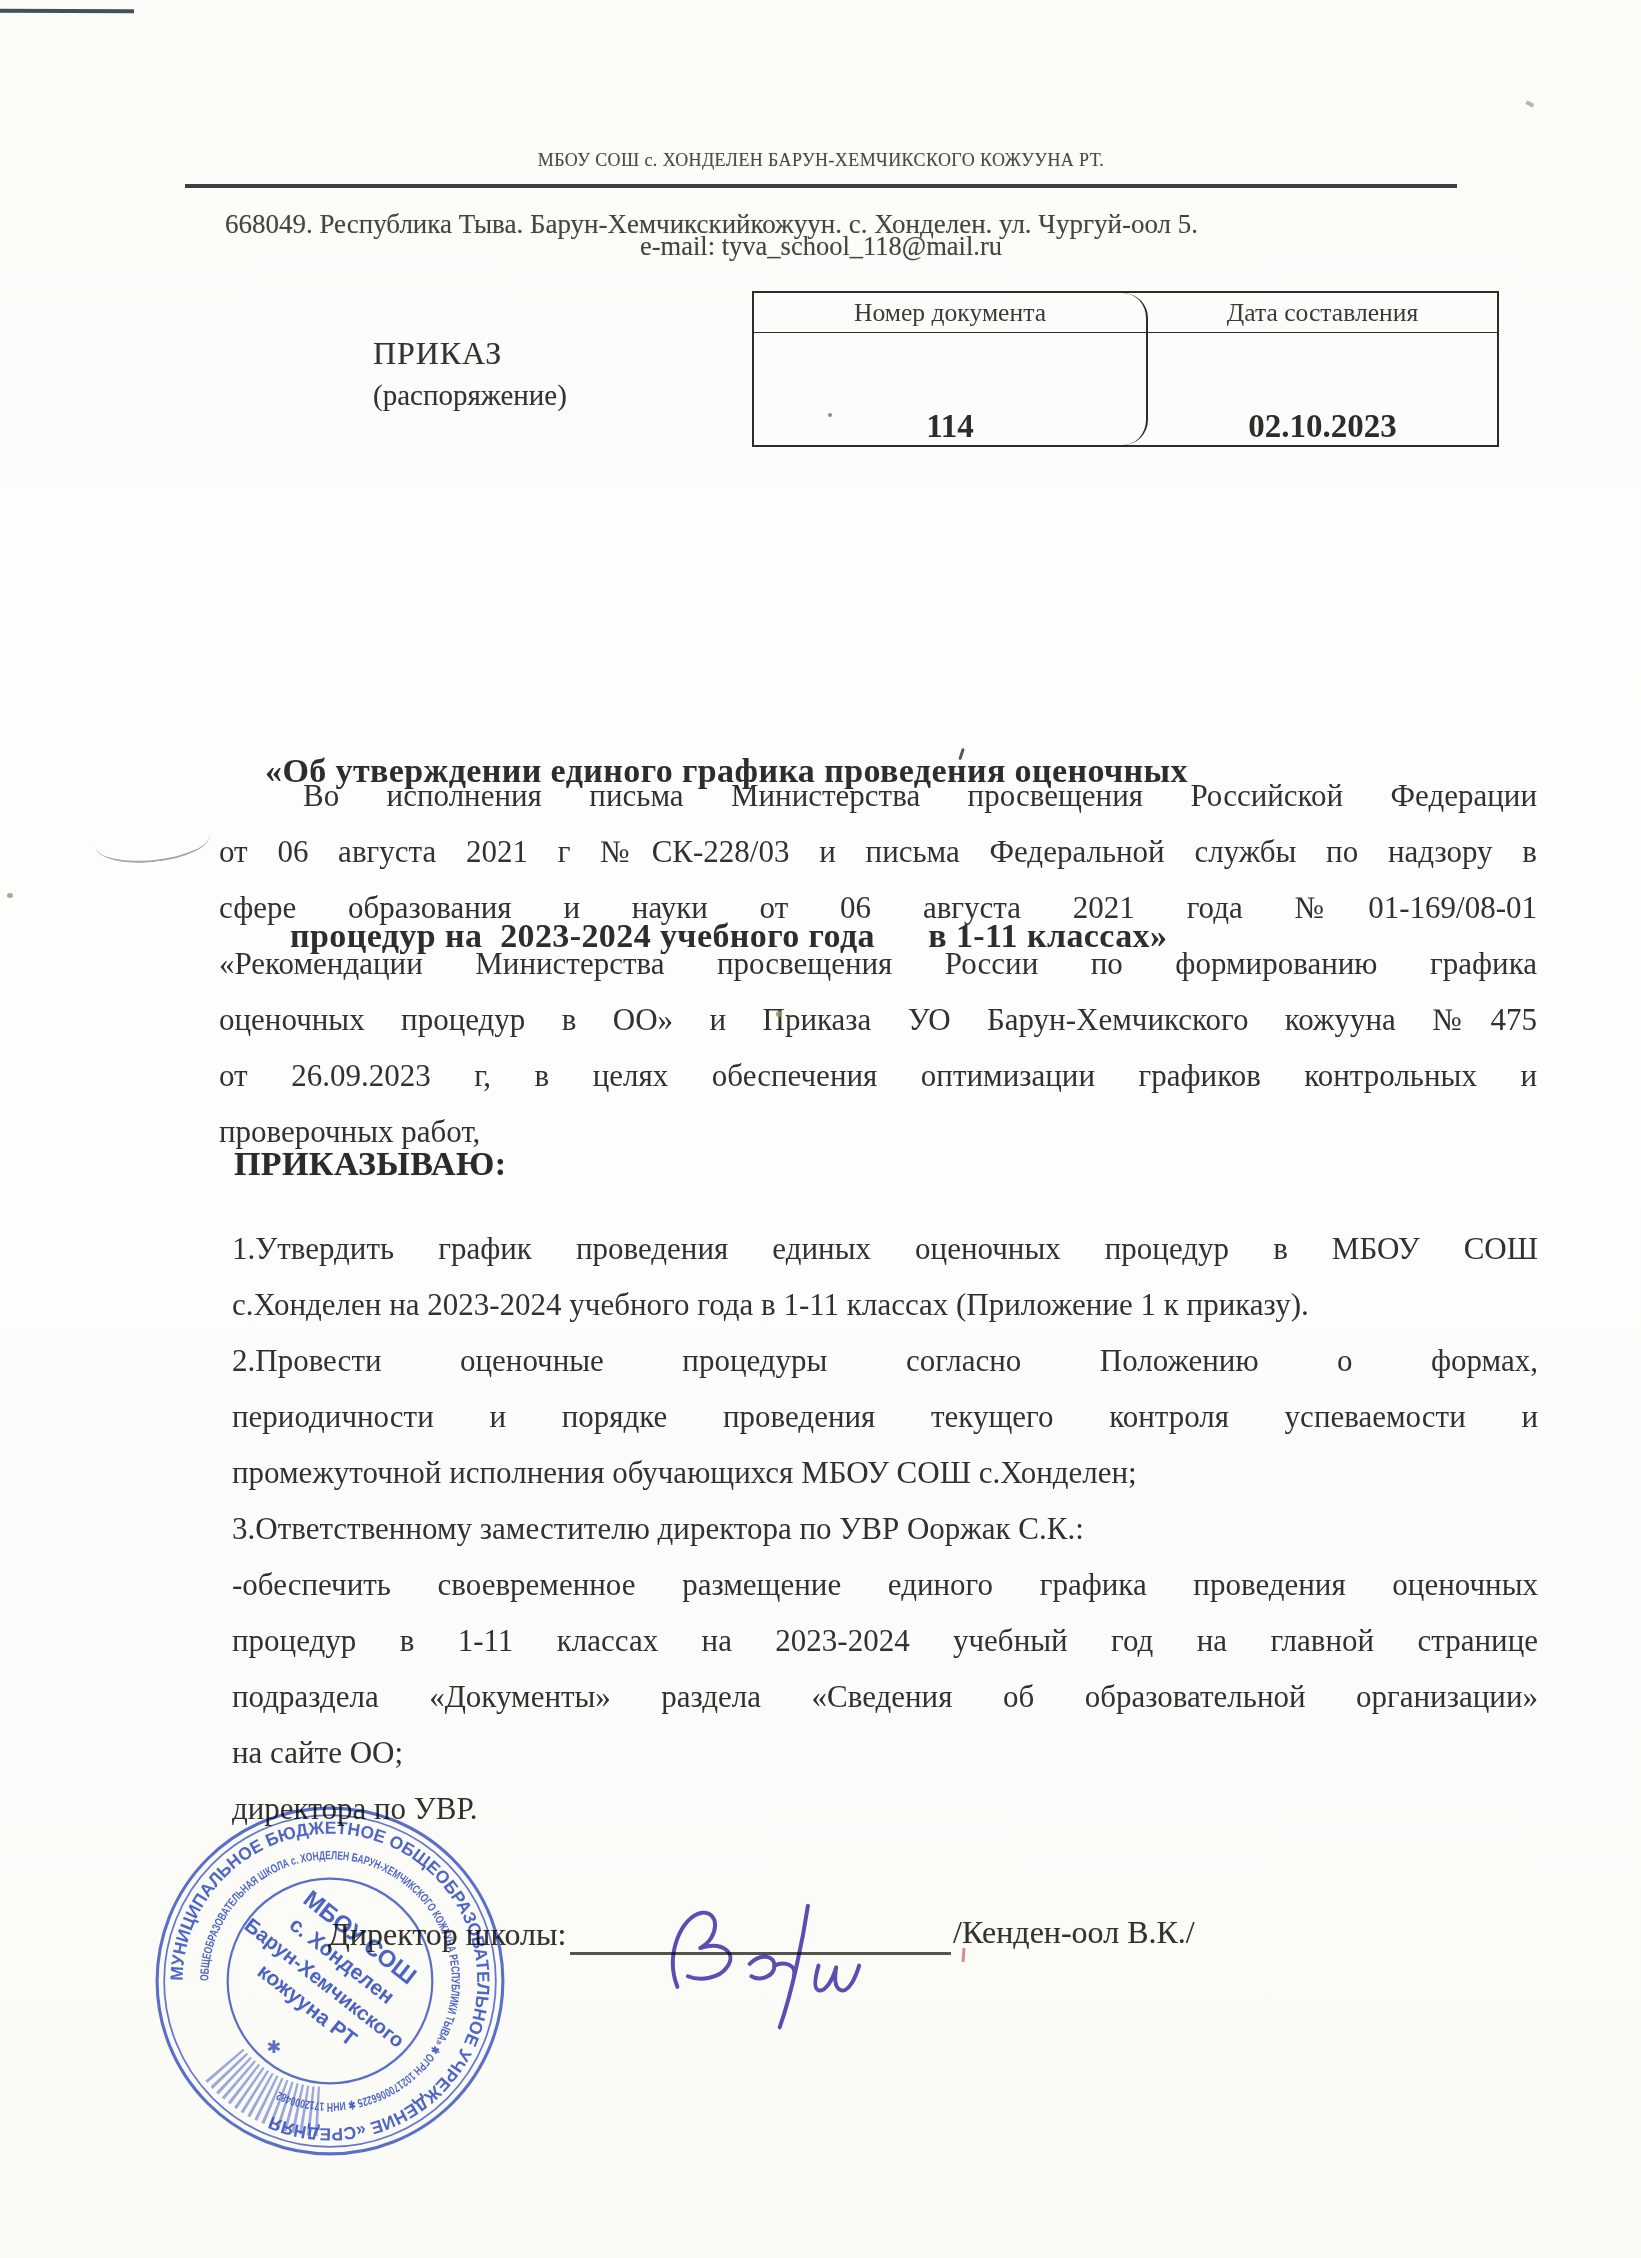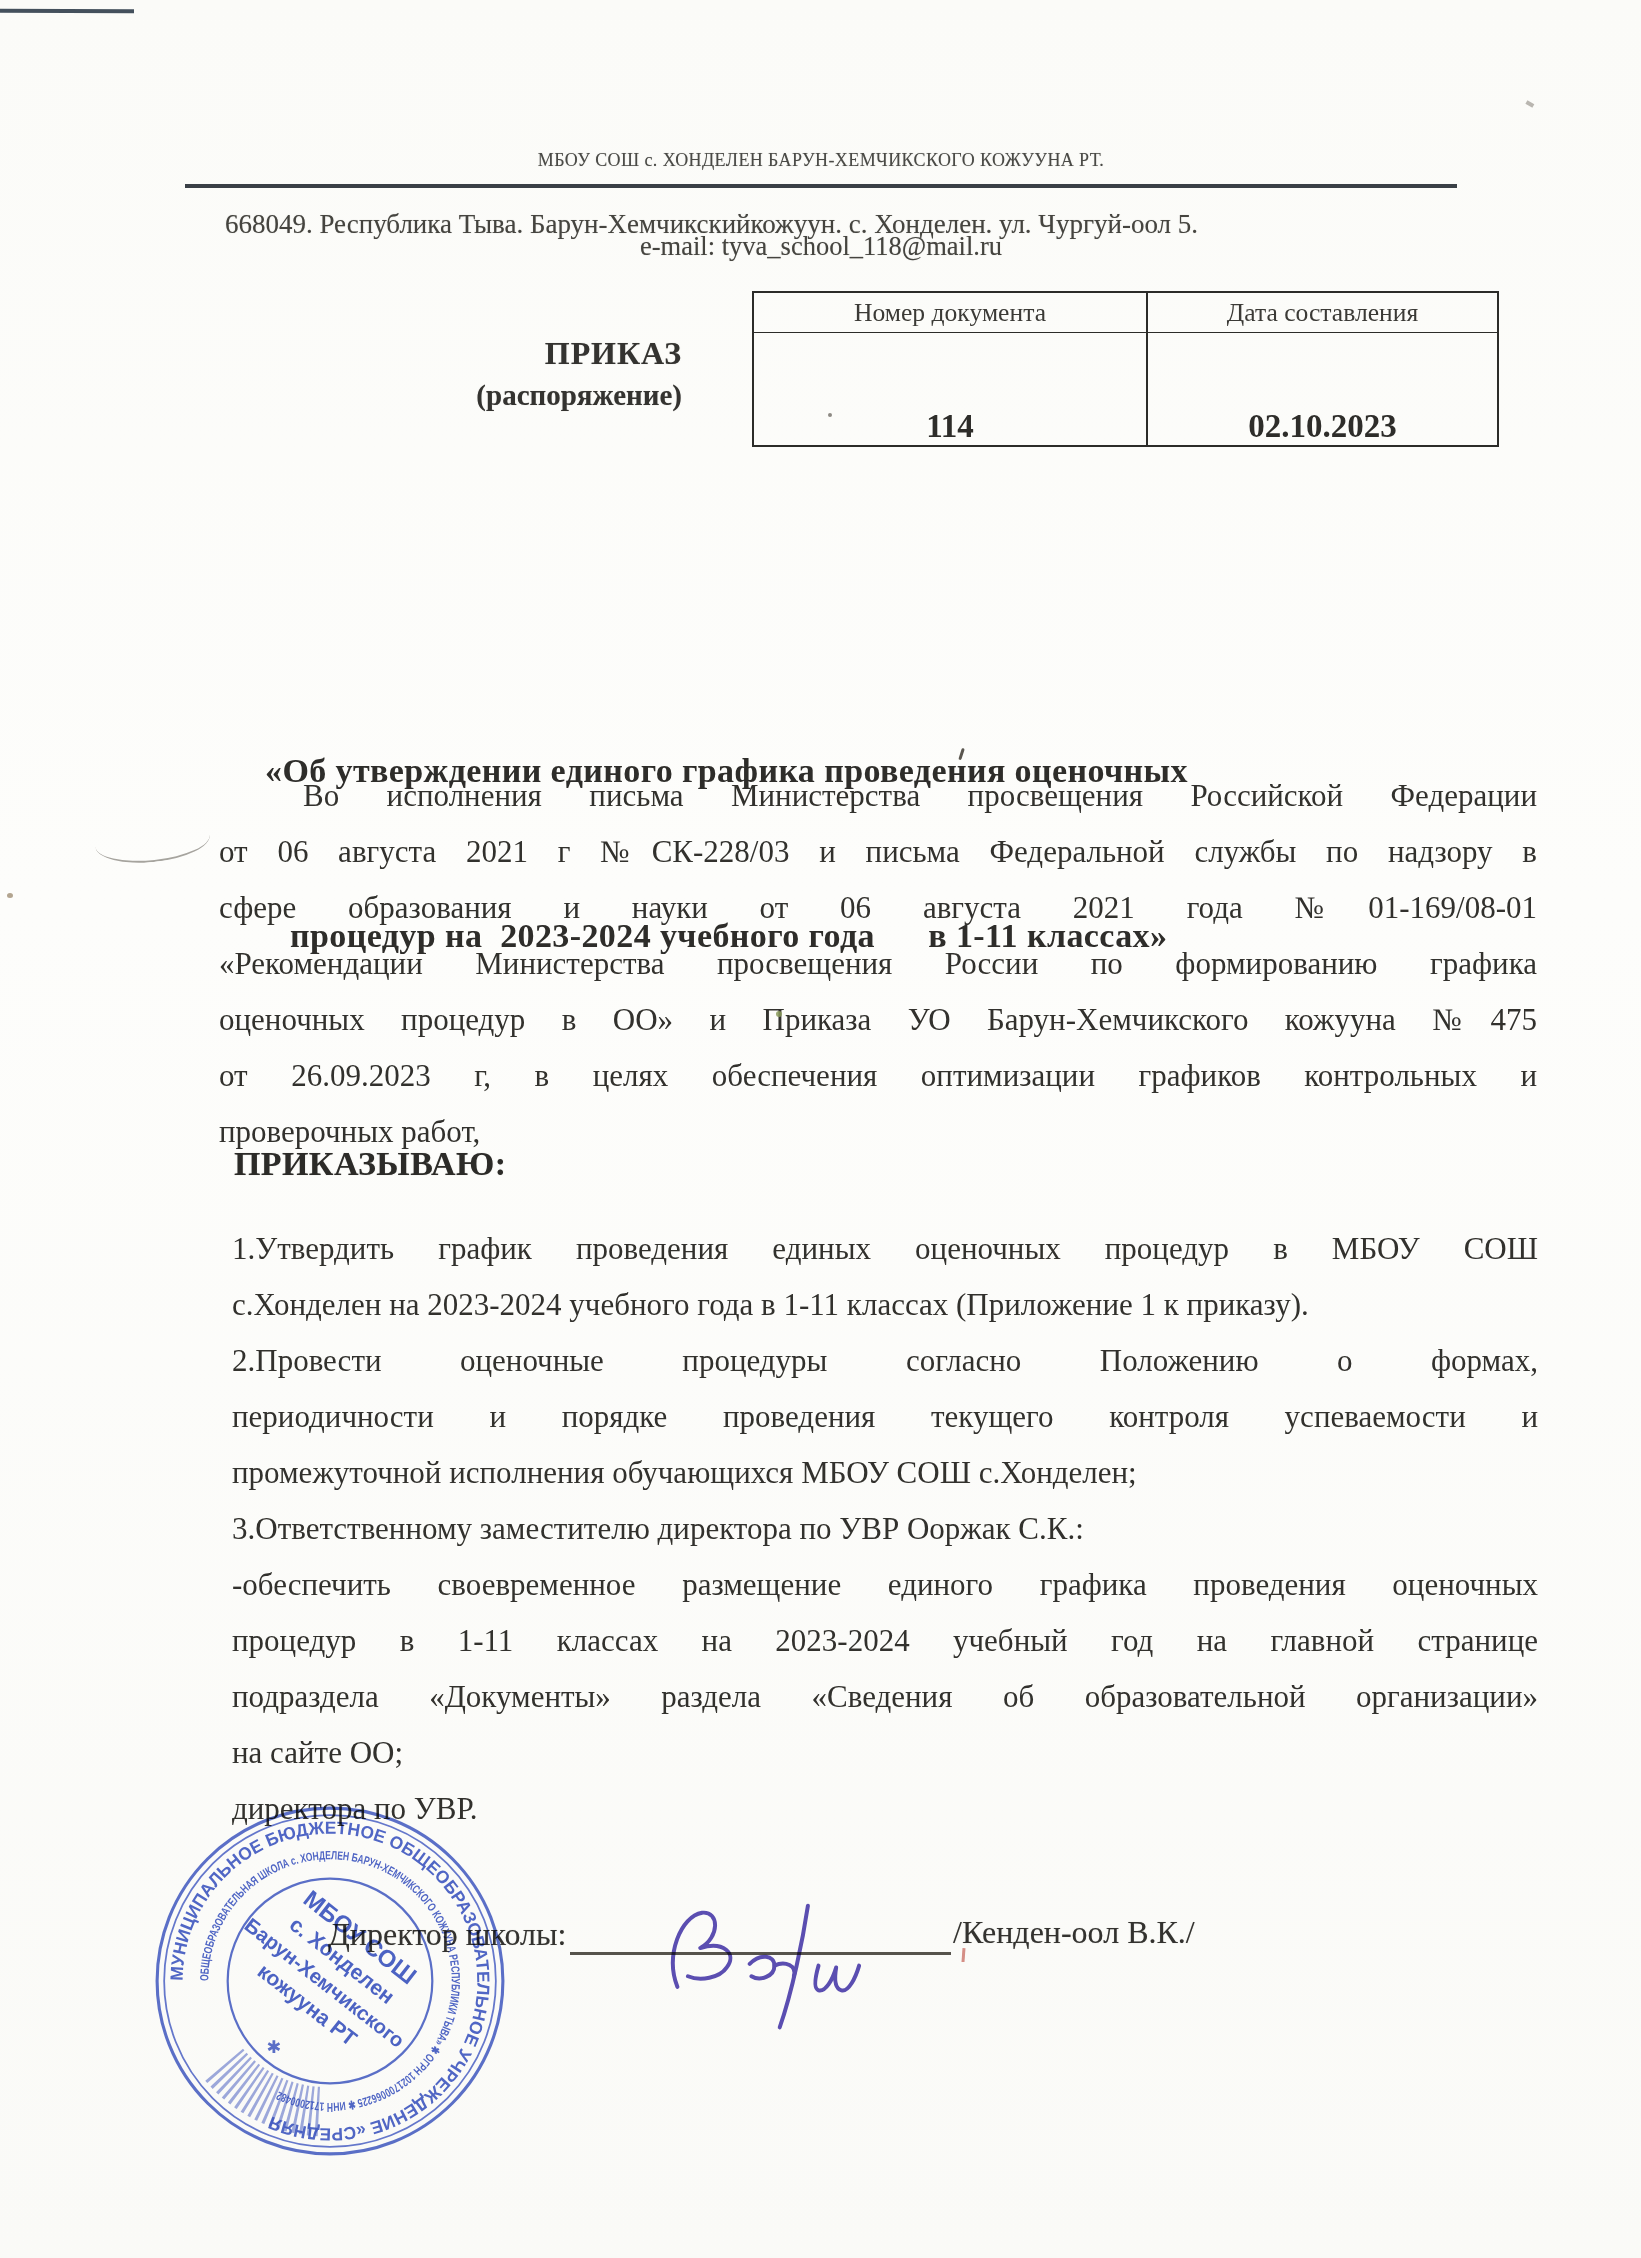--- a/index.html
+++ b/index.html
@@ -13,26 +13,26 @@
     color:#31302d;
   }
   .abs{position:absolute;}
   .scan-ink{color:#343330;text-shadow:0 0 0.9px rgba(70,68,62,.35);}
   
   .org-name{left:0;top:150px;width:1642px;text-align:center;font-size:18px;letter-spacing:0.4px;color:#4a4a46;}
   .head-rule{left:185px;top:184px;width:1272px;height:4.4px;background:#3a4046;}
   .addr{left:0;top:209px;width:1423px;text-align:center;font-size:27px;color:#45443f;}
   .email{left:0;top:231px;width:1642px;text-align:center;font-size:26.5px;color:#45443f;}
   
-  .order-block{left:373px;top:335px;width:309px;text-align:right;font-weight:bold;}
+  .order-block{left:373px;top:335px;width:309px;text-align:left;font-weight:normal;}
   .order-label{font-size:32px;letter-spacing:0.9px;}
   .order-sub{font-size:29px;margin-top:7px;}
   
   .doc-table{left:752px;top:291px;width:747px;height:156px;border:2.6px solid #2c2c29;box-sizing:border-box;display:flex;}
-  .doc-col{height:100%;box-sizing:border-box;display:flex;flex-direction:column;}
+  .doc-col{height:100%;box-sizing:border-box;display:flex;flex-direction:column;border-radius:25px;}
   .doc-col.c1{width:394px;border-right:2.6px solid #2c2c29;}
   .doc-col.c2{flex:1;}
   .doc-th{height:39px;border-bottom:1.8px solid #2c2c29;display:flex;align-items:center;justify-content:center;font-size:25.6px;color:#3b3a36;}
   .doc-td{flex:1;display:flex;align-items:flex-end;justify-content:center;font-size:33px;font-weight:bold;color:#2e2d2a;}
   
   .title{left:265px;top:633px;font-size:34px;font-weight:bold;line-height:55px;white-space:pre;letter-spacing:0.4px;color:#2e2d2a;}
   .title .t2{padding-left:25px;}
   
   .intro{left:219px;top:768px;width:1318px;font-size:31px;line-height:56px;color:#32312d;}
   .items{left:232px;top:1221px;width:1306px;font-size:31px;line-height:56px;color:#32312d;}

